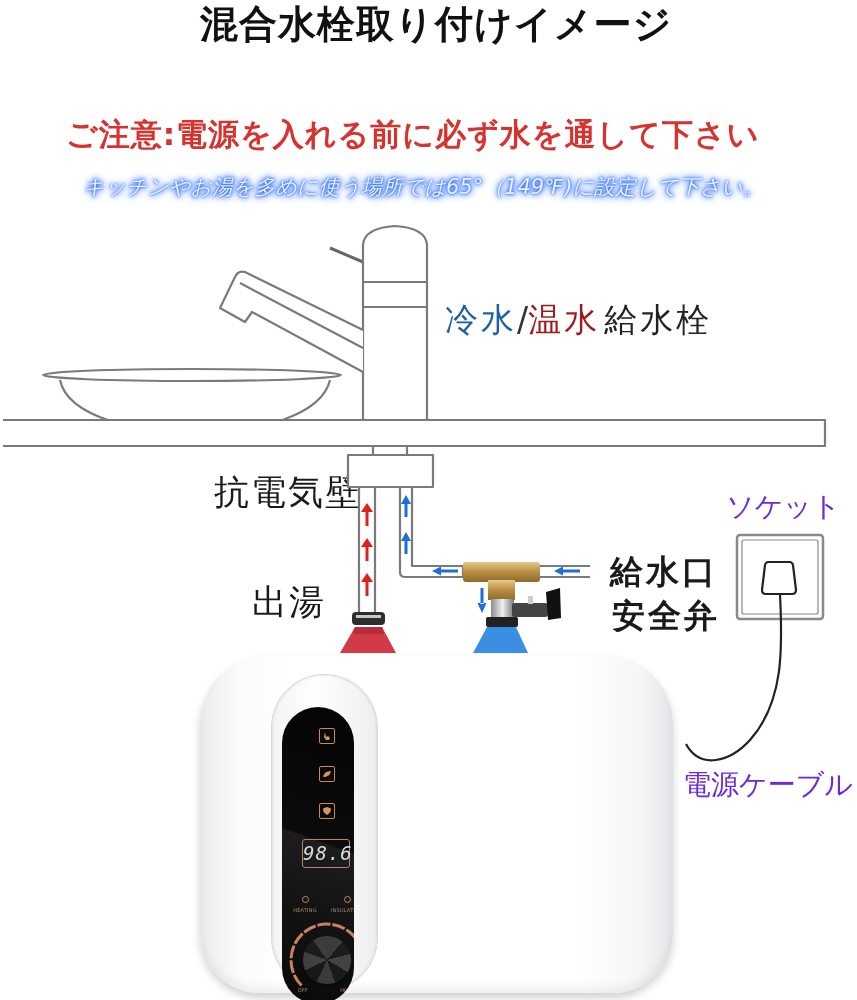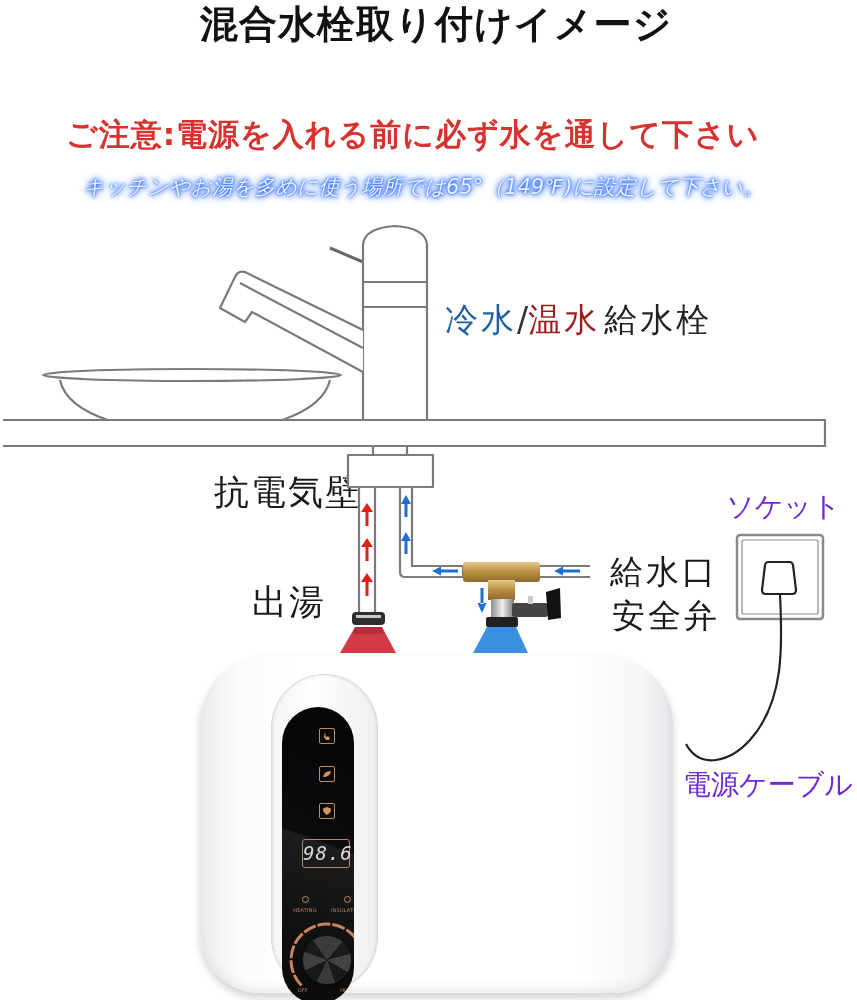--- a/index.html
+++ b/index.html
@@ -24,21 +24,21 @@
     color: #eaf1ff;
     text-shadow: 0 0 2px #1f5fff, 0 0 4px #2b6bff, 0 0 7px #3c7cff, 0 0 10px #6f9bff;
     font-style: italic;
   }
   #faucet-label { left: 445px; top: 300px; font-size: 33px; line-height: 40px; letter-spacing: 3px; }
   #faucet-label .cold { color: #1f5fa6; }
   #faucet-label .slash { color: #333; letter-spacing: 0; }
   #faucet-label .warm { color: #9e1b1b; }
   #faucet-label .rest { color: #222; margin-left: 4px; }
   .label-lg { font-size: 35px; line-height: 40px; letter-spacing: 2px; color: #1a1a1a; }
-  .label-md { font-size: 33px; line-height: 38px; letter-spacing: 3px; color: #1a1a1a; }
+  .label-md { font-size: 33px; line-height: 38px; letter-spacing: 3px; color: #1a1a1a; font-weight: bold; }
   .label-sm { font-size: 28px; line-height: 34px; color: #6d28d9; }
   #lbl-wall { left: 178px; top: 472px; margin-left: 36px; }
   #lbl-hot { left: 252px; top: 582px; }
   #lbl-socket { left: 726px; top: 490px; }
   #lbl-inlet { left: 610px; top: 553px; }
   #lbl-valve { left: 612px; top: 597px; }
   #lbl-cable { left: 683px; top: 768px; }
 
   svg.layer { position: absolute; left: 0; top: 0; }
 

